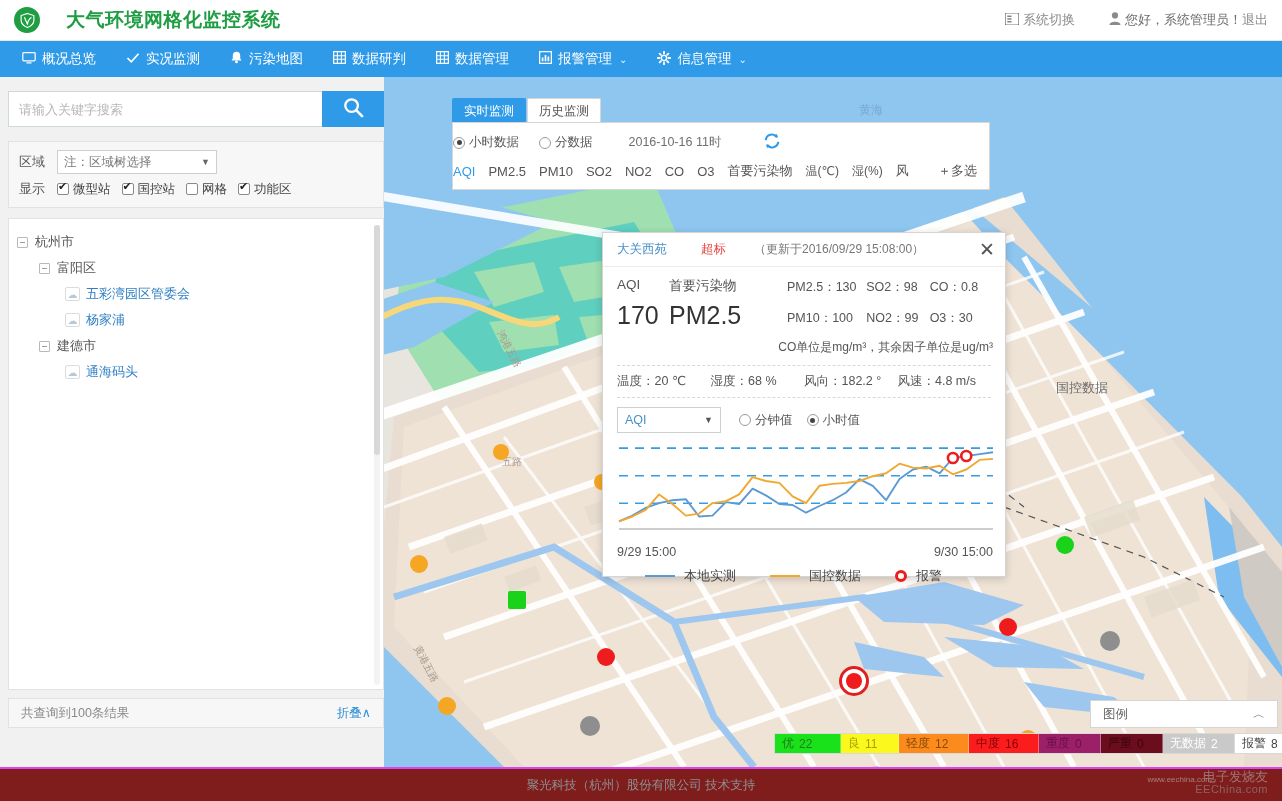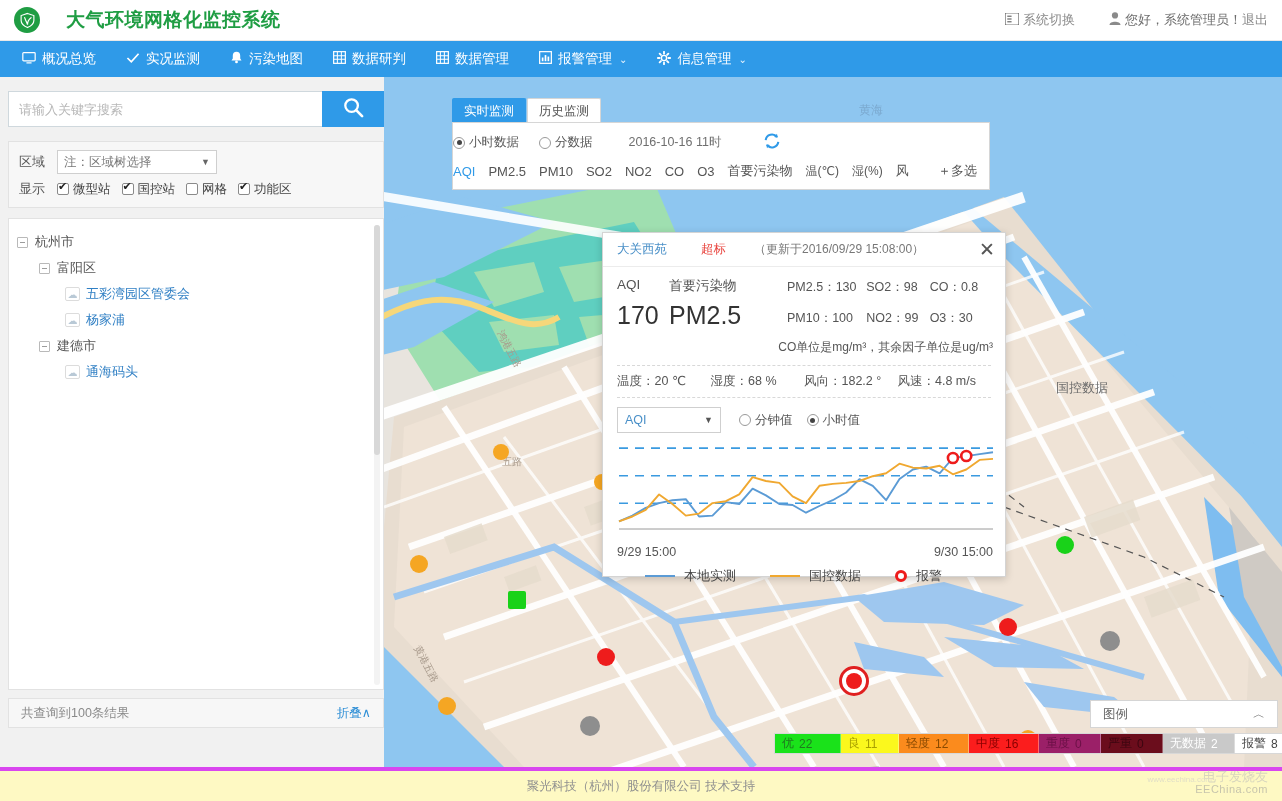--- a/index.html
+++ b/index.html
@@ -228,22 +228,22 @@
 
   .aqi-bar{ position:absolute; left:774px; top:733px; height:21px; display:flex;
     font-size:12px; border:1px solid #d8d8d8; background:#fff;}
   .aqi-seg{ display:flex; align-items:center; padding:0 7px; white-space:nowrap;
     border-right:1px solid rgba(255,255,255,.35);}
   .aqi-seg b{font-weight:normal;}
   .aqi-seg .n{ margin-left:5px; }
 
   
   .footer{
-    position:absolute; left:0; top:767px; width:1282px; height:34px; background:#fef9c3;
-    border-top:4px solid #d946ef; display:flex; align-items:center; justify-content:center;
+    position:absolute; left:0; top:767px; width:1282px; height:34px; background:#7f1d1d;
+    border-top:2px solid #d946ef; display:flex; align-items:center; justify-content:center;
     font-size:12.5px; color:#8f8f8f;
   }
   .wm{ position:absolute; right:8px; top:766px; width:170px; height:34px; opacity:.55;}
   .wm .wm1{ position:absolute; right:6px; top:2px; font-size:13px; color:#b9b9b9;}
   .wm .wm2{ position:absolute; right:6px; top:17px; font-size:11px; color:#9a9a9a; letter-spacing:.5px;}
   .wm .wmurl{ position:absolute; right:62px; top:9px; font-size:8px; color:#c9c9c9;}
 </style>
 </head>
 <body>
 

